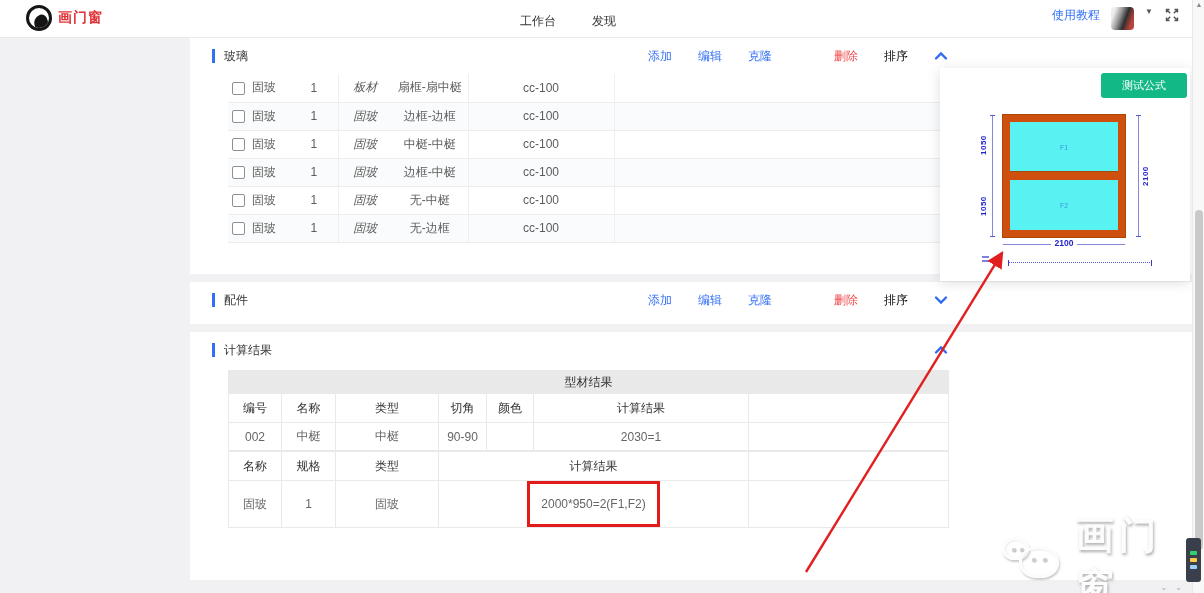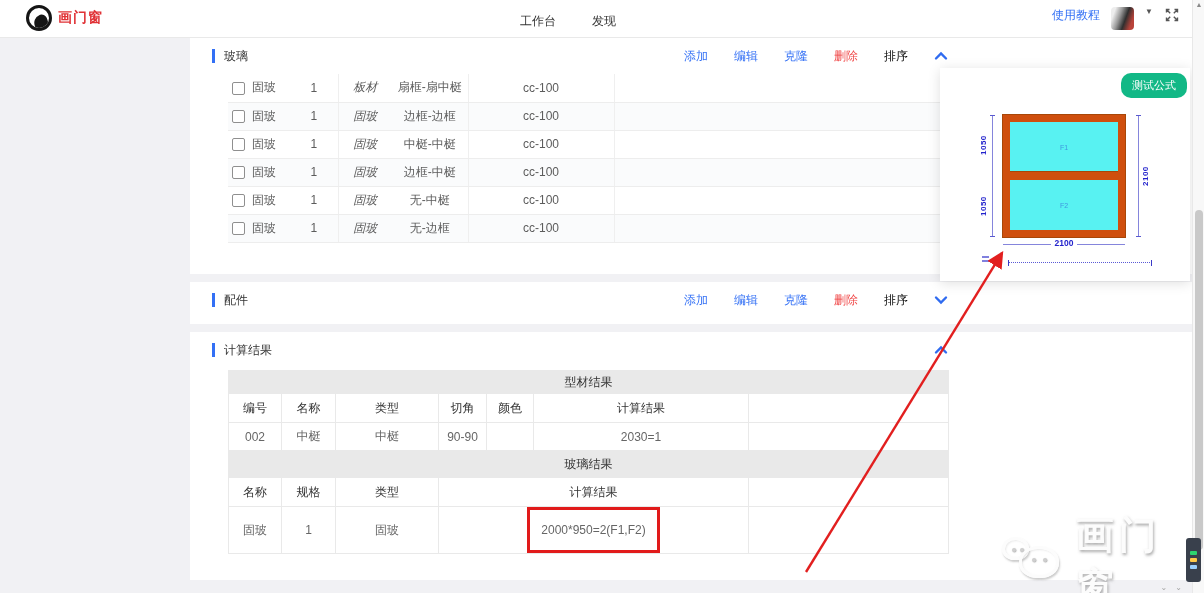--- a/index.html
+++ b/index.html
@@ -24,21 +24,21 @@
   .content { position:absolute; left:190px; top:38px; width:1002px; display:flex; flex-direction:column; gap:8px; z-index:5; }
   .panel { background:#fff; }
   .p1 { height:236px; }
   .p2 { height:42px; }
   .p3 { height:248px; }
   .sec-header { display:flex; align-items:center; height:30px; padding:6px 244px 0 22px; }
   .sec-bar { width:3px; height:14px; background:#3370f5; margin-right:9px; flex:none; }
   .sec-title { font-size:12px; color:#333; }
   .sec-actions { margin-left:auto; display:flex; align-items:center; gap:26px; font-size:12px; }
   .link-blue { color:#3370f5; cursor:pointer;text-align:center; }
-  .link-red { color:#f04848; cursor:pointer; }
+  .link-red { color:#f04848; cursor:pointer;margin-left:36px; }
   .link-dark { color:#000000; cursor:pointer;font-family:Liberation Mono, monospace; }
   .chev { cursor:pointer; display:flex; align-items:center; }
 
   
   .list-table { margin:6px 0 0 38px; border-collapse:collapse; width:712px; font-size:12px; color:#5c5c5c; table-layout:fixed; }
   .list-table td { height:28px; border-bottom:1px solid #ededed; text-align:center; overflow:hidden; white-space:nowrap; }
   .list-table tr:nth-child(even) td { background:#fafbfc; }
   .list-table td.cbcell { text-align:left; padding-left:4px; }
   .list-table td.namecell { text-align:left; }
   .list-table td.c4 { border-left:1px solid #efefef;font-style:italic; }
@@ -51,21 +51,21 @@
   .res-table .group td { background:#e9e9e9; color:#333; height:23px; }
   .res-table th { color:#333; height:29px; background:#fff;text-align:center; }
   .res-table td { height:28px; background:#fff; }
   .res-table.glass-res { margin-top:0; }
   .res-table.glass-res .group td { height:26px; }
   .res-table.glass-res td.result-cell { height:30px; }
   .highlight-box { display:inline-block; border:3px solid #e11a1a; padding:13px 11px; color:#666; }
 
   
   .popup { position:absolute; left:940px; top:68px; width:250px; height:213px; background:#fff; box-shadow:0 2px 12px rgba(0,0,0,.13); z-index:30; }
-  .test-btn { position:absolute; top:5px; right:3px; background:#12b886; color:#fff; font-size:11px; padding:5px 11px; border-radius:10px; border:none; cursor:pointer; font-family:inherit; }
+  .test-btn { position:absolute; top:5px; right:3px; background:#12b886; color:#fff; font-size:11px; padding:5px 21px; border-radius:3px; border:none; cursor:pointer; font-family:inherit; }
   .frame { position:absolute; left:63px; top:47px; width:122px; height:122px; border:7px solid #cf4f0e; outline:1px solid #a84708; display:flex; flex-direction:column; }
   .glass-pane { flex:1; background:#58f2f2; display:flex; align-items:center; justify-content:center; }
   .mullion { height:8px; background:#cf4f0e; box-shadow:0 -1px 0 #a84708, 0 1px 0 #a84708; }
   .panel-label { font-size:7px; color:rgba(30,30,200,.45); }
   .dim-v { position:absolute; width:1px; background:#8585dc; }
   .dim-v.dvl { left:52px; top:47px; height:122px; }
   .dim-v.dvr { left:198px; top:47px; height:122px; }
   .dim-v::before, .dim-v::after { content:""; position:absolute; left:-2px; width:5px; height:1px; background:#5a5ad0; }
   .dim-v::before { top:0; } .dim-v::after { bottom:0; }
   .dim-label-v { position:absolute; font-size:8px; font-weight:bold; color:#2323cc; writing-mode:vertical-rl; transform:rotate(180deg); text-align:center; letter-spacing:.5px; width:11px; }
@@ -290,23 +290,20 @@
 
       <table class="res-table glass-res">
         <colgroup>
             <col style="width:53px">
             <col style="width:54px">
             <col style="width:103px">
             <col style="width:310px">
             <col style="width:200px">
           </colgroup>
         <tbody>
-            <tr class="group">
-              <td colspan="5">玻璃结果</td>
-            </tr>
         <tr>
           <th>名称</th>
           <th>规格</th>
           <th>类型</th>
           <th>计算结果</th>
           <th></th>
         </tr>
         <tr>
           <td>固玻</td>
           <td>1</td>

